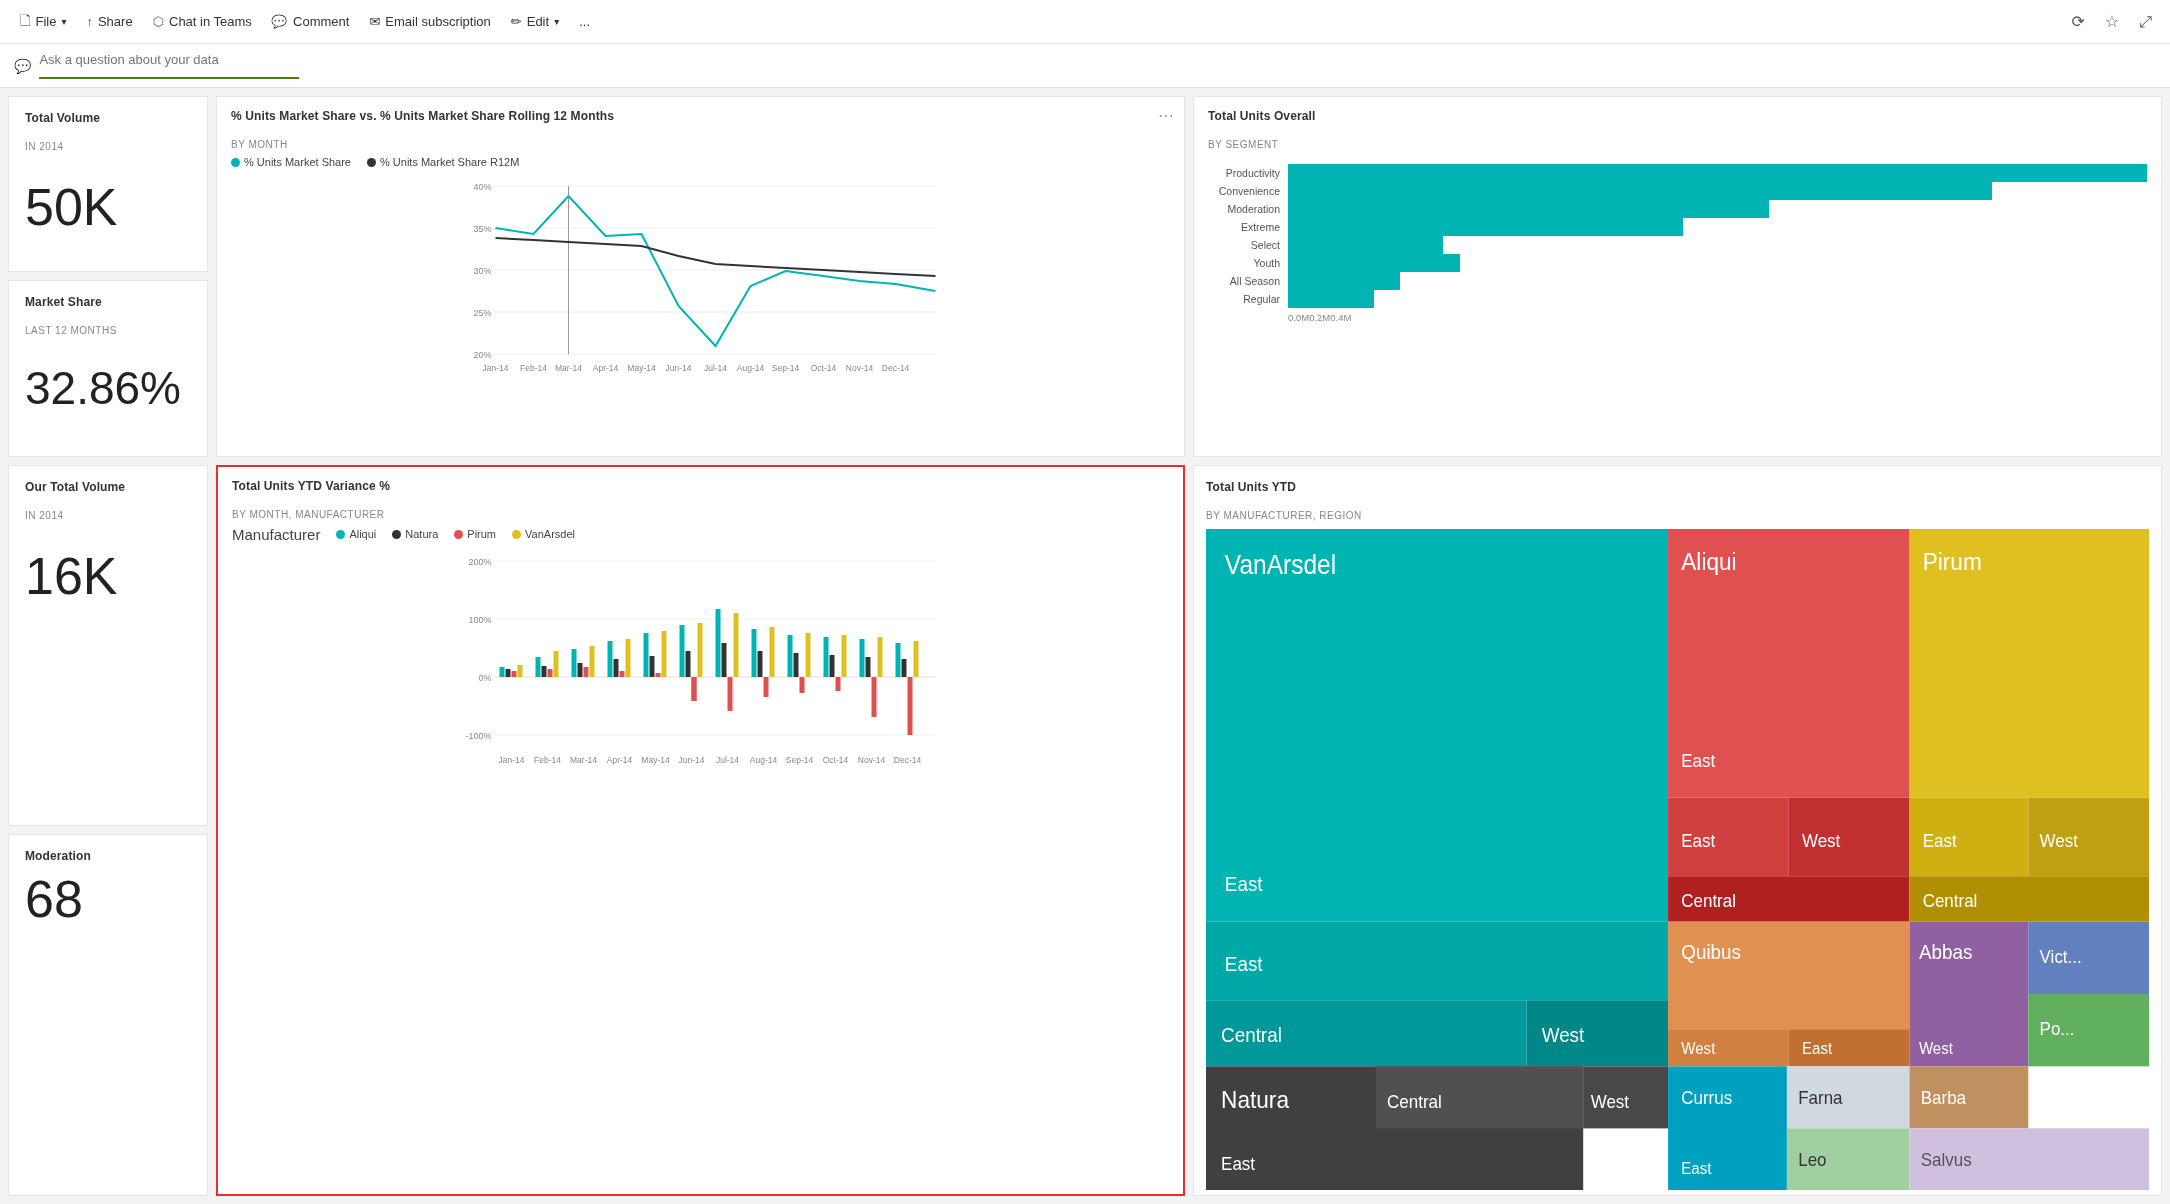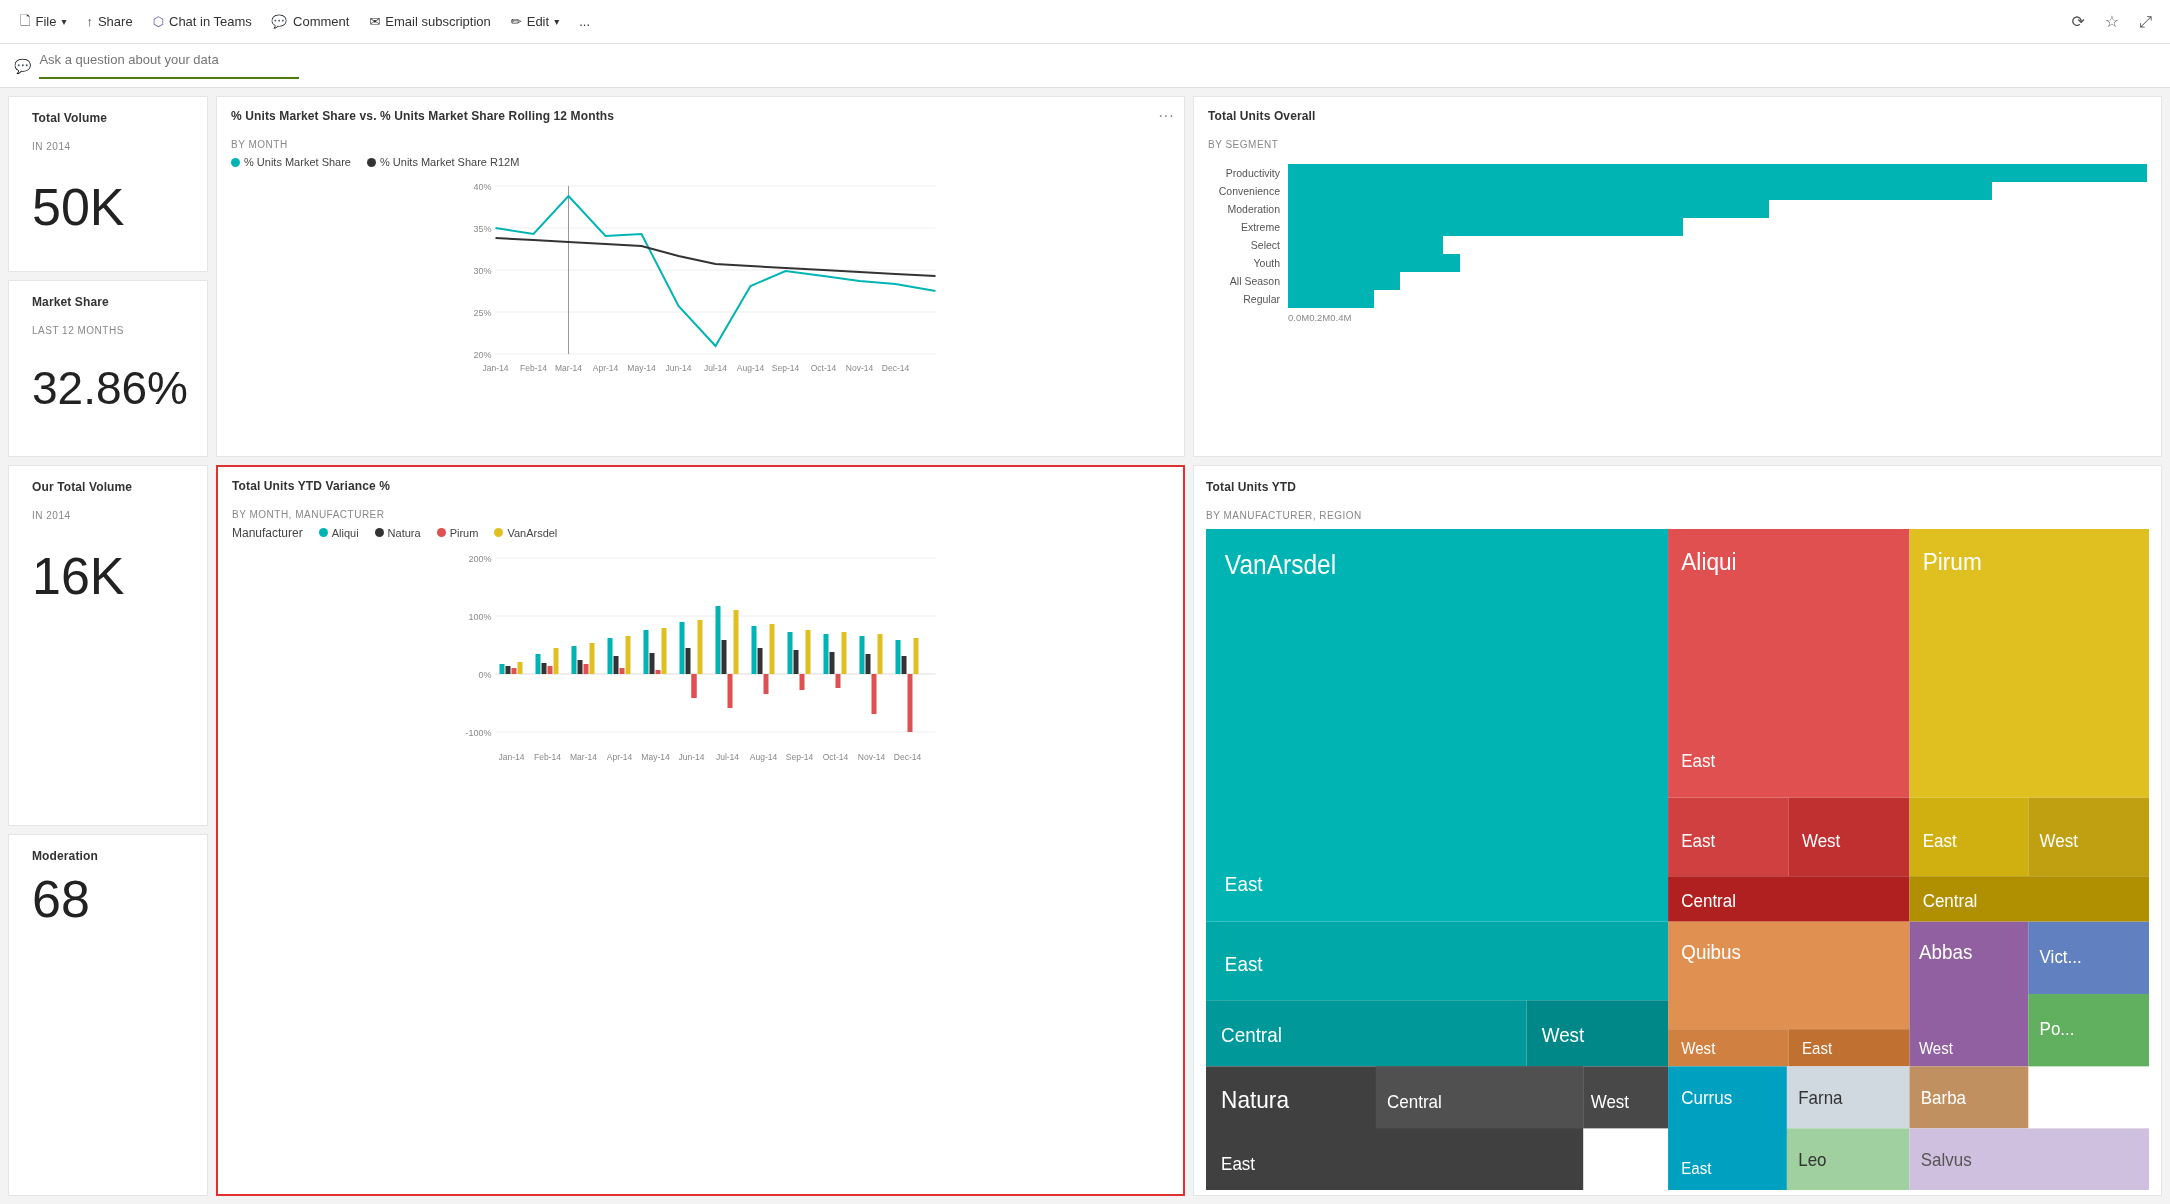--- a/index.html
+++ b/index.html
@@ -87,21 +87,21 @@
 
     
     .kpi-column {
       display: flex;
       flex-direction: column;
       gap: 8px;
     }
     .kpi-card {
       background: #fff;
       border: 1px solid #e5e5e5;
-      padding: 14px 23px;
+      padding: 14px 16px;
       flex: 1;
     }
 
     
     .chart-card {
       background: #fff;
       border: 1px solid #e5e5e5;
       padding: 12px 14px;
       position: relative;
     }
@@ -367,21 +367,21 @@
     <div class="kpi-card">
       <div class="card-title">Moderation</div>
       <div class="card-big-value sentiment-val">68</div>
     </div>
   </div>
 
   <div class="chart-card highlighted grid-row2 col2">
     <div class="card-title">Total Units YTD Variance %</div>
     <div class="card-subtitle">BY MONTH, MANUFACTURER</div>
     <div class="chart-legend">
-      <span style="font-size:12px;color:#444;text-align:right;">Manufacturer</span>
+      <span style="font-size:15px;color:#444;text-align:right;">Manufacturer</span>
       <div class="legend-item">
         <span class="legend-dot" style="background:#00b4b4;"></span>
         <span>Aliqui</span>
       </div>
       <div class="legend-item">
         <span class="legend-dot" style="background:#333;"></span>
         <span>Natura</span>
       </div>
       <div class="legend-item">
         <span class="legend-dot" style="background:#e05050;"></span>

